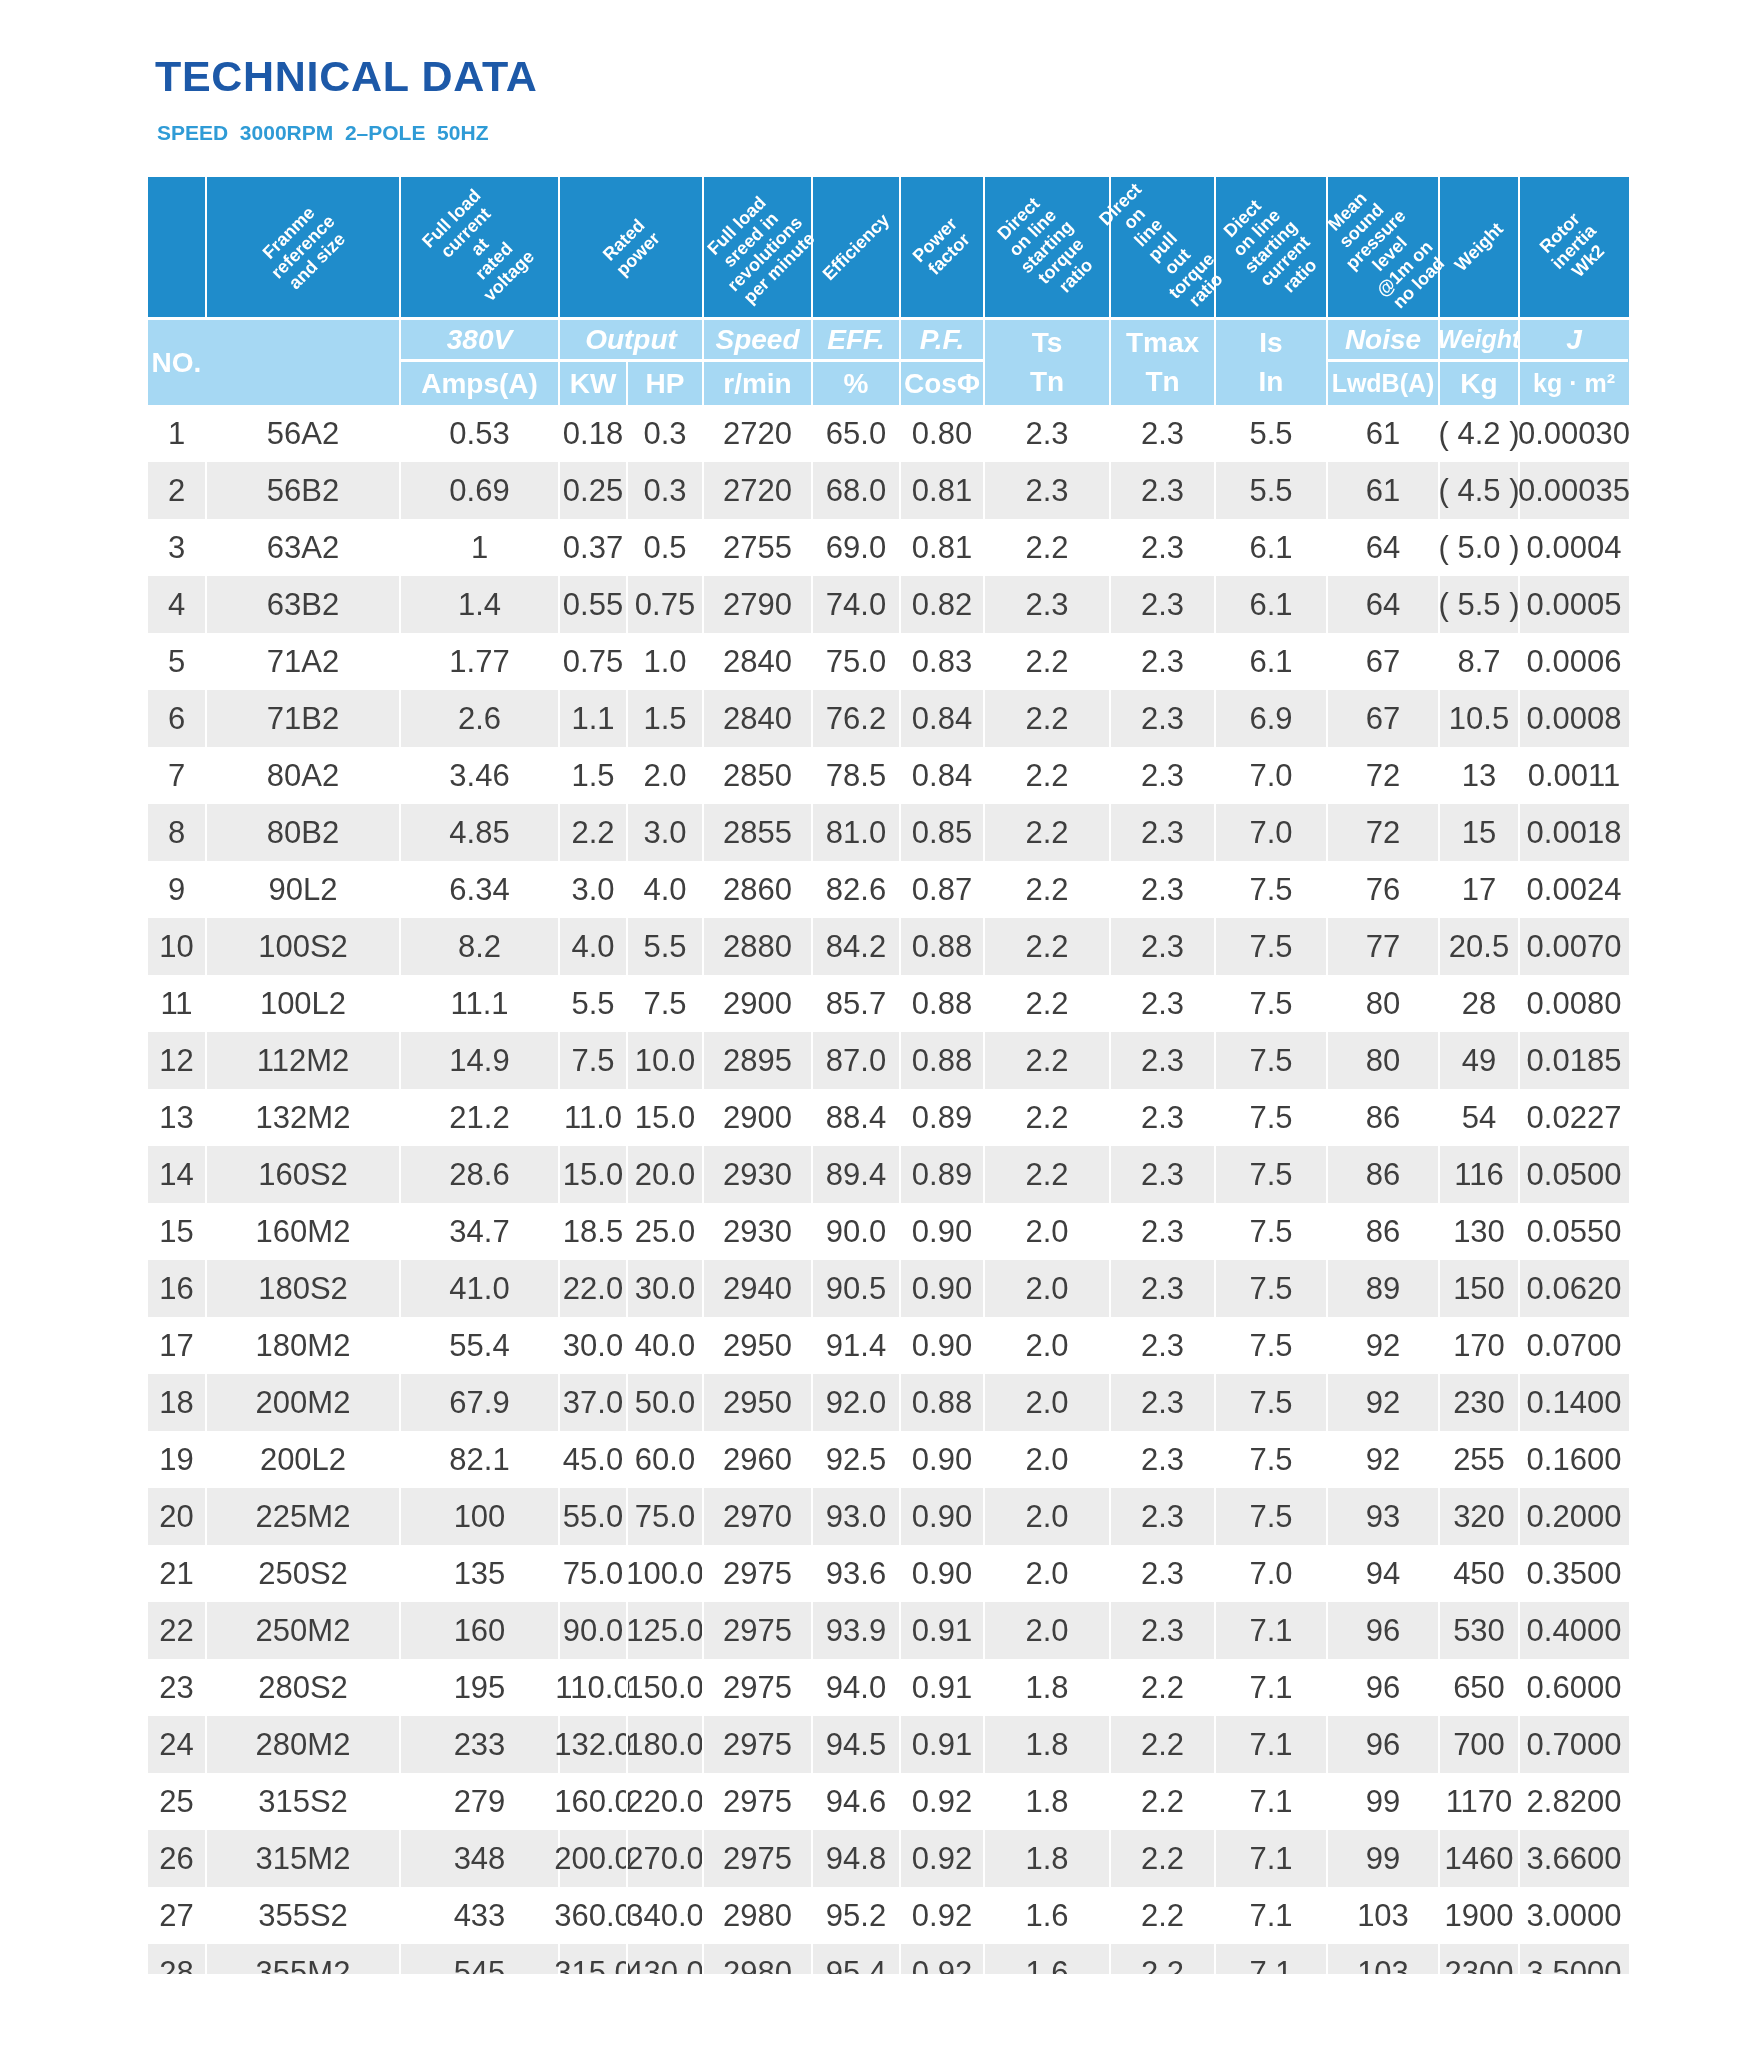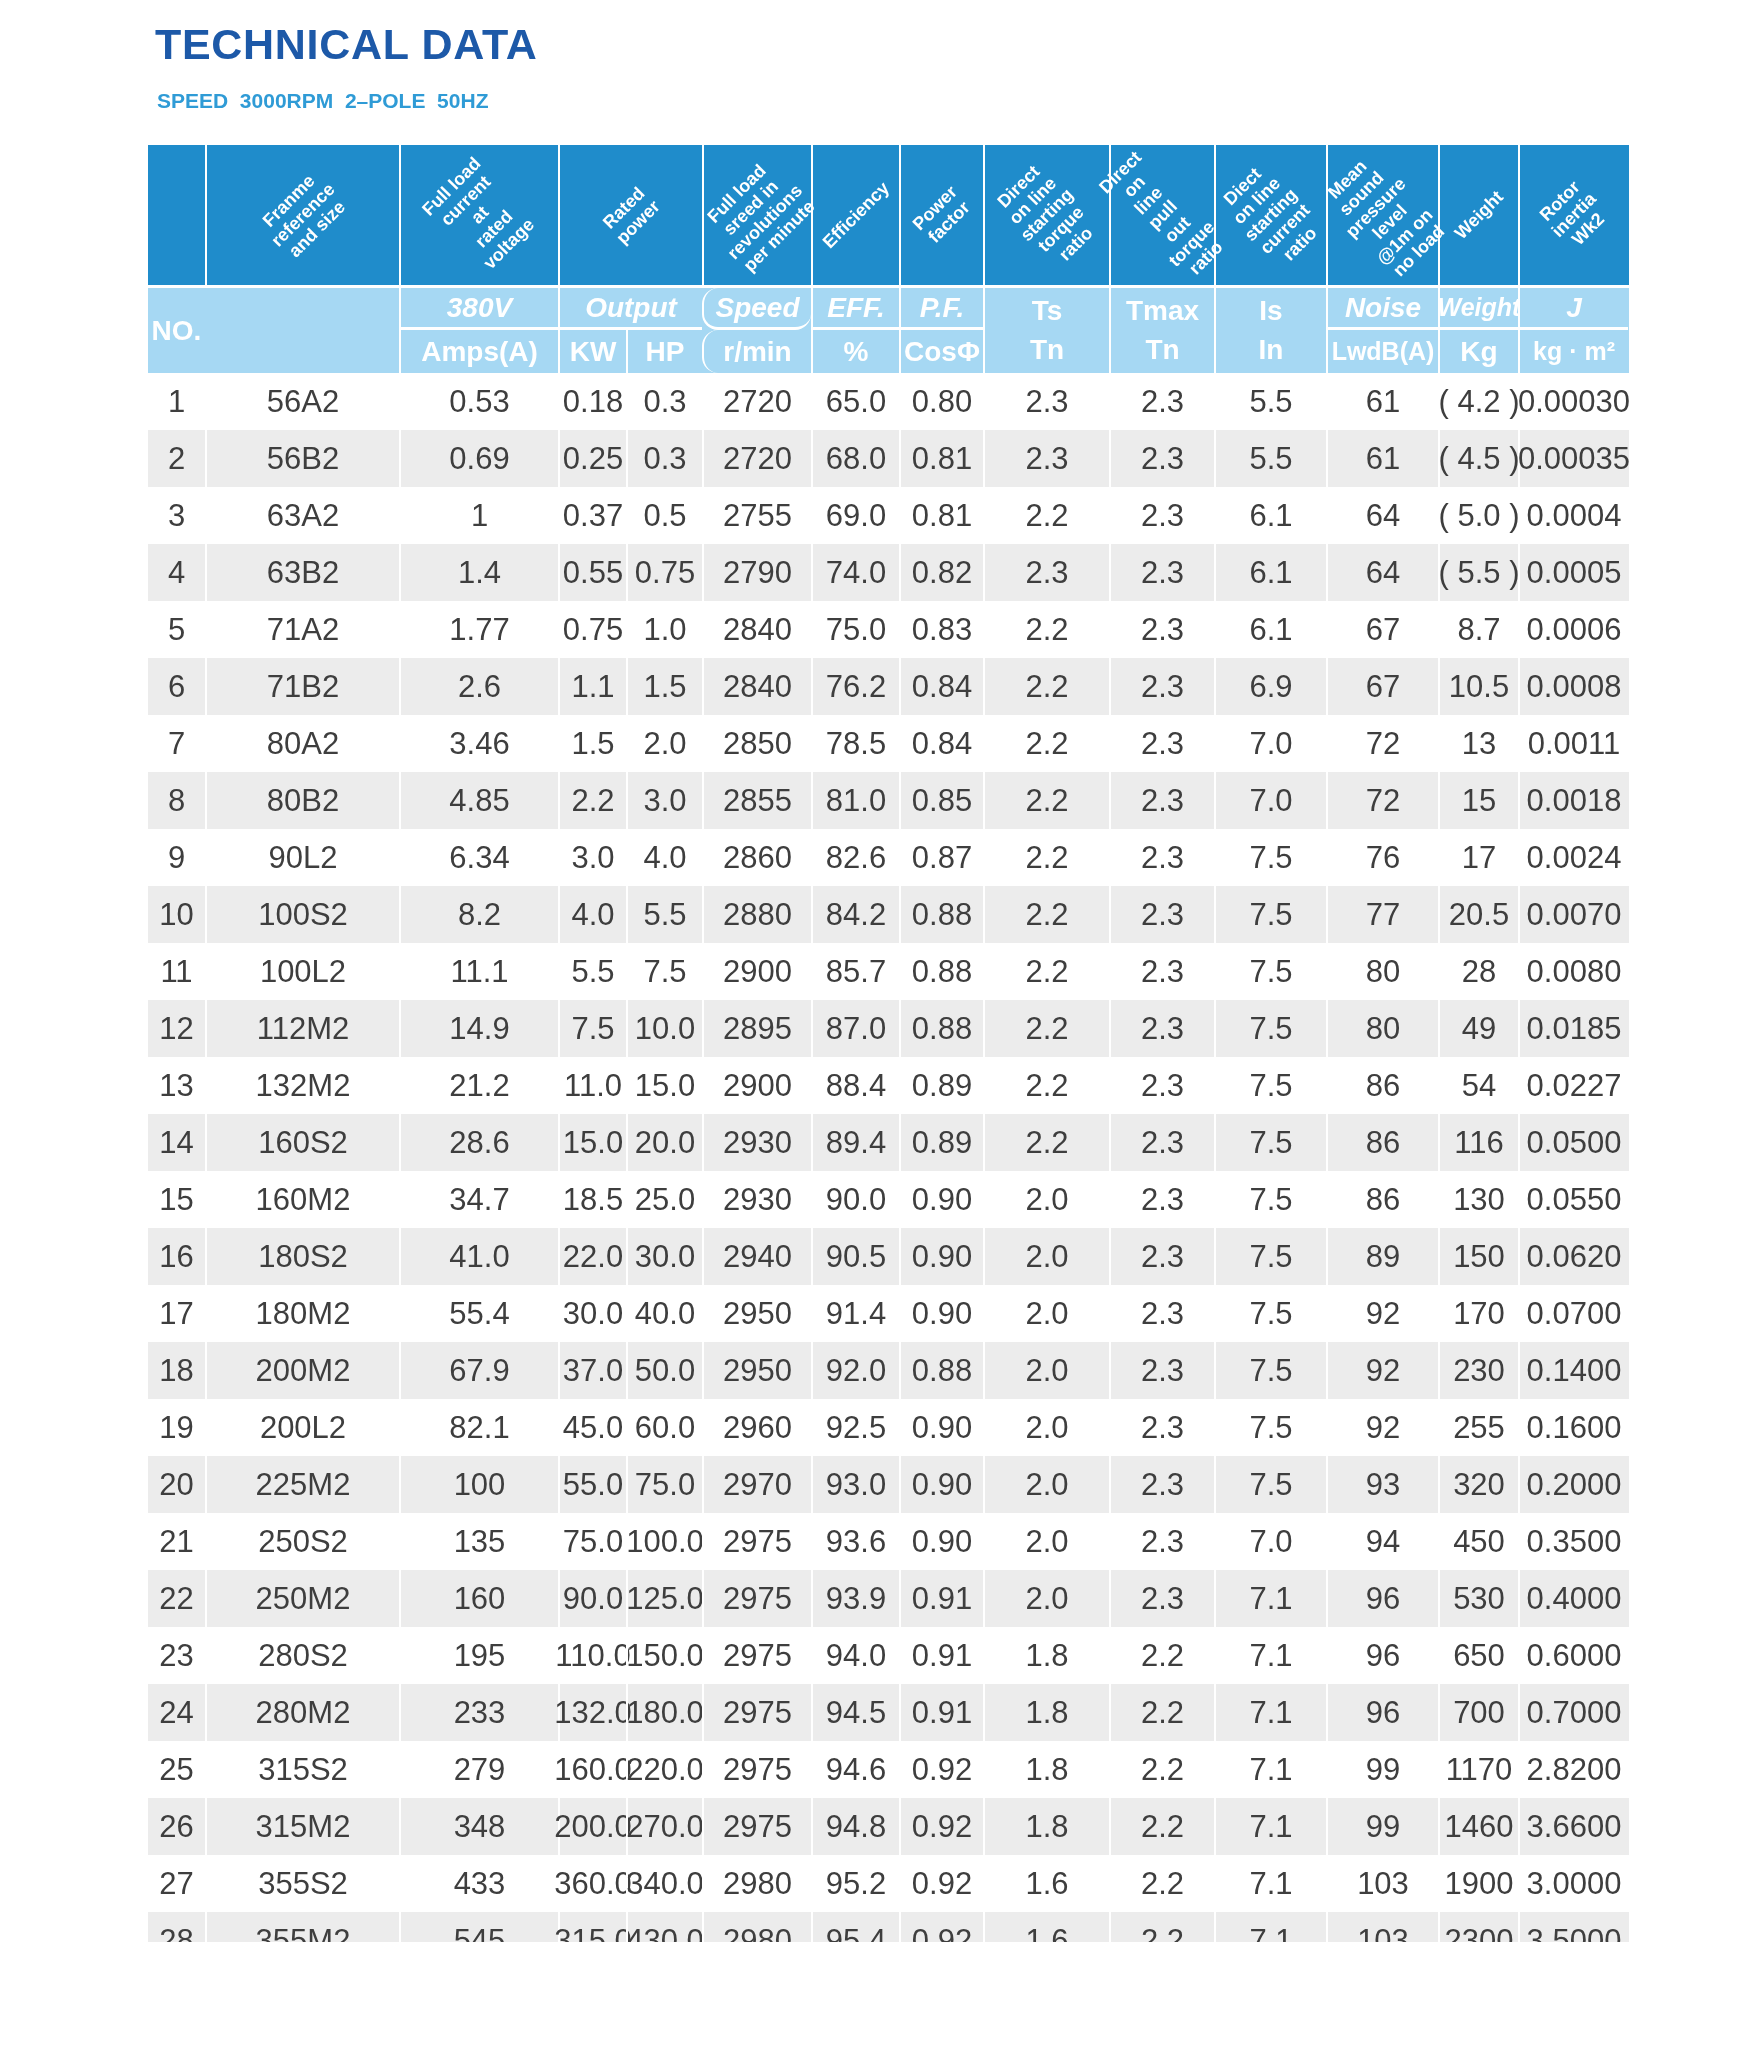--- a/index.html
+++ b/index.html
@@ -11,20 +11,21 @@
     --row-alt: #ececec;
     --text-dark: #3e3e3e;
   }
   .page {
     position: relative;
     width: 1758px;
     height: 1942px;
     background: #ffffff;
     font-family: "Liberation Sans", sans-serif;
     overflow: hidden;
+    margin-top: 32px;
   }
   .title {
     position: absolute;
     left: 155px;
     top: 19.6px;
     margin: 0;
     font-size: 43px;
     font-weight: bold;
     letter-spacing: 0.7px;
     color: var(--title-navy);
@@ -89,21 +90,21 @@
   .hdiv { border-bottom: 3.5px solid #ffffff; font-style: italic; }
   .rspan { grid-row: 1 / 3; }
   .stack {
     flex-direction: column;
     justify-content: space-between;
     padding: 7px 0 7px 0;
     grid-row: 1 / 3;
   }
   .c1  { grid-column: 1; }  .c2  { grid-column: 2; }
   .c3  { grid-column: 3; }  .c4  { grid-column: 4; }
-  .c5  { grid-column: 5; }  .c6  { grid-column: 6; border-radius: 16px; }
+  .c5  { grid-column: 5; }  .c6  { grid-column: 6; }
   .c7  { grid-column: 7; }  .c8  { grid-column: 8; }
   .c9  { grid-column: 9; }  .c10 { grid-column: 10; }
   .c11 { grid-column: 11; } .c12 { grid-column: 12; }
   .c13 { grid-column: 13; } .c14 { grid-column: 14; }
   .c45 { grid-column: 4 / 6; }
   .r1 { grid-row: 1; } .r2 { grid-row: 2; }
   
   .row { height: 57px; background: #ffffff; }
   .row.alt { background: var(--row-alt); }
   .cell {

